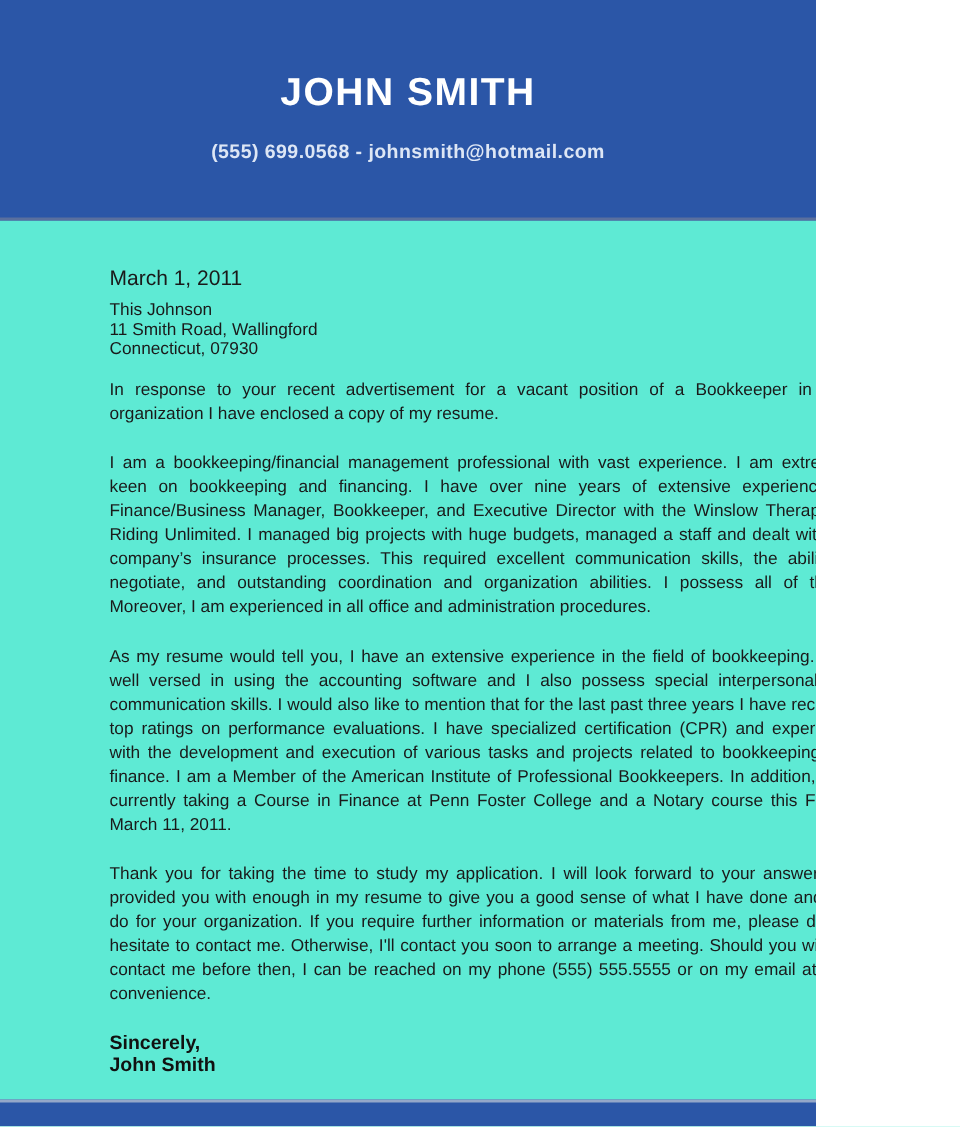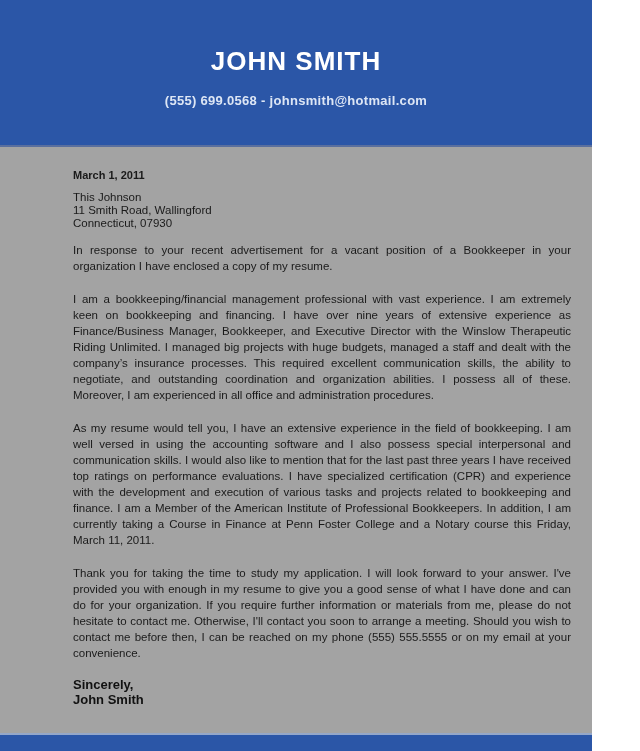--- a/index.html
+++ b/index.html
@@ -3,23 +3,23 @@
 <meta charset="utf-8">
 <style>
   html, body {
     margin: 0;
     padding: 0;
     background: #ffffff;
     font-family: "Liberation Sans", sans-serif;
   }
   .page {
     position: relative;
-    width: 592px;
+    width: 544px;
     height: 751px;
-    background: #a3a3a3;
+    background: #5eead4;
     overflow: hidden;
   }
   
   .letterhead {
     height: 145px;
     background: #2b56a7;
     border-bottom: 2px solid #5a6f9e;
     text-align: center;
     color: #ffffff;
   }
@@ -40,24 +40,23 @@
   }
   
   .content {
     position: absolute;
     left: 73px;
     top: 147px;
     width: 498px;
     color: #1a1a1a;
   }
   .date {
-    margin-top: 21px;
-    font-size: 11px;
+    margin-top: 31px;
+    font-size: 14px;
     line-height: 14px;
-    font-weight: bold;
   }
   .recipient {
     margin-top: 9px;
     font-size: 11.5px;
     line-height: 13px;
   }
   .salutation {
     margin-top: 35px;
     font-size: 20px;
     letter-spacing: 1px;

